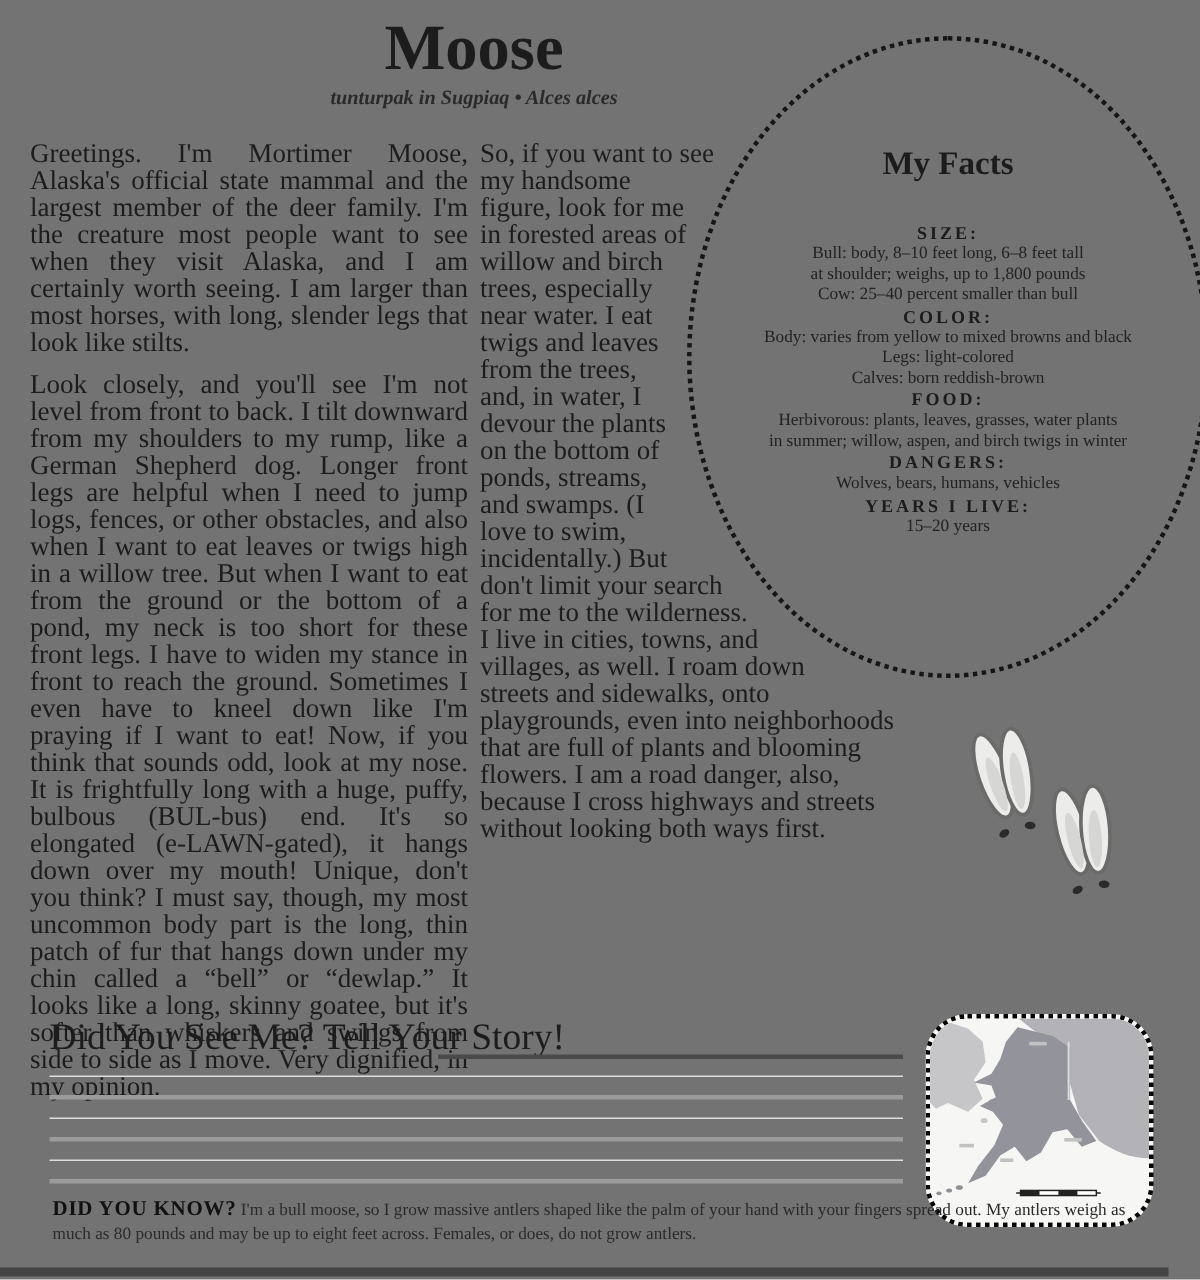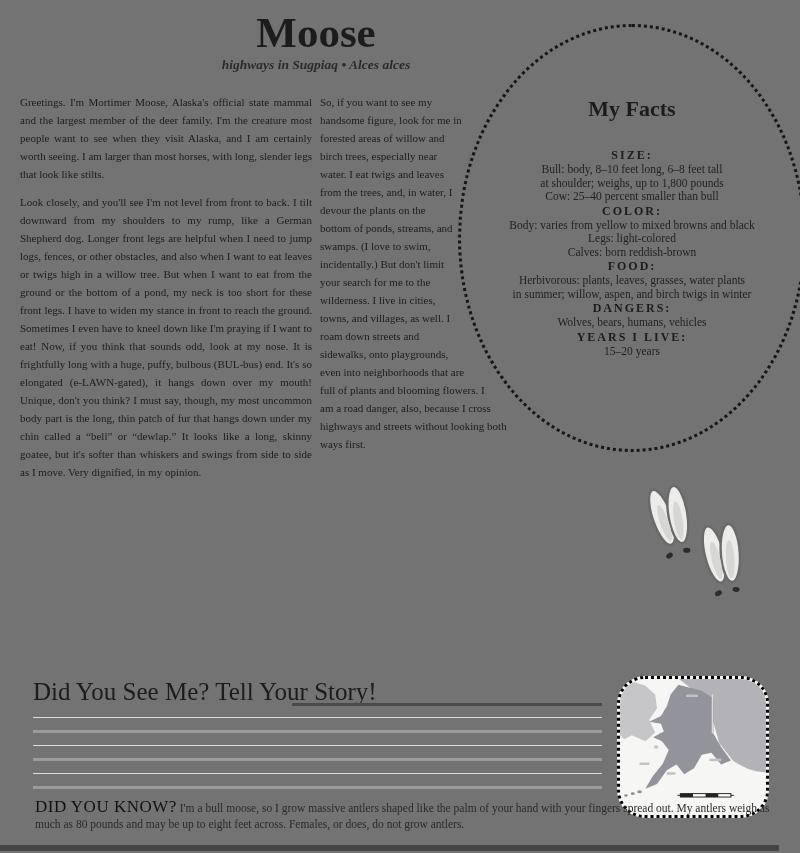--- a/index.html
+++ b/index.html
@@ -6,21 +6,21 @@
   .page{
     position:relative;width:800px;height:853px;overflow:hidden;
     background:#737373;color:#1c1c1c;
     font-family:"Liberation Serif","DejaVu Serif",serif;
   }
   
   .masthead{position:absolute;left:0;top:10px;width:632px;text-align:center;}
   .masthead h1{margin:0;font-size:43px;line-height:46px;font-weight:bold;letter-spacing:0;}
   .masthead .subtitle{margin-top:1px;font-size:13.5px;font-style:italic;font-weight:bold;color:#2a2a2a;}
   
-  .col p{margin:0 0 10px 0;font-size:11px;line-height:18px;}
+  .col p{margin:0 0 10px 0;font-size:18px;line-height:18px;}
   .col1{position:absolute;left:20px;top:93px;width:292px;text-align:justify;}
   .col2{position:absolute;left:320px;top:93px;width:287px;text-align:left;}
   .oval-spacer{
     float:right;width:149px;height:372px;
     shape-outside:ellipse(178px 218px at 174px 143px);
     shape-margin:8px;
   }
   
   .facts-oval{
     position:absolute;left:458px;top:24px;width:342px;height:422px;
@@ -41,31 +41,31 @@
   .r1{top:730px;} .r2{top:758px;} .r3{top:786px;}
   .f1{top:717px;} .f2{top:745px;} .f3{top:773px;}
   
   .map{
     position:absolute;left:617px;top:676px;width:146px;height:136px;
     border:3.5px dotted #050505;border-radius:28px;overflow:hidden;background:#f6f6f4;
   }
   .map svg{display:block;width:100%;height:100%;}
   
   .dyk{position:absolute;left:35px;top:799px;width:742px;font-size:11.5px;line-height:15.5px;color:#2a2a2a;}
-  .dyk-head{font-size:17px;font-weight:normal;letter-spacing:0.5px;color:#111;}
+  .dyk-head{font-size:14px;font-weight:bold;letter-spacing:0.5px;color:#111;}
   .bottom-bar{position:absolute;left:0;top:845px;width:779px;height:6px;background:#454545;}
 </style>
 </head>
 <body>
 
 <div class="page">
 
   <header class="masthead">
     <h1>Moose</h1>
-    <div class="subtitle">highways in Sugpiaq • Alces alces</div>
+    <div class="subtitle">tunturpak in Sugpiaq • Alces alces</div>
   </header>
 
   <div class="col col1">
     <p>Greetings. I'm Mortimer Moose, Alaska's official state mammal and the largest member of the deer family. I'm the creature most people want to see when they visit Alaska, and I am certainly worth seeing. I am larger than most horses, with long, slender legs that look like stilts.</p>
     <p>Look closely, and you'll see I'm not level from front to back. I tilt downward from my shoulders to my rump, like a German Shepherd dog. Longer front legs are helpful when I need to jump logs, fences, or other obstacles, and also when I want to eat leaves or twigs high in a willow tree. But when I want to eat from the ground or the bottom of a pond, my neck is too short for these front legs. I have to widen my stance in front to reach the ground. Sometimes I even have to kneel down like I'm praying if I want to eat! Now, if you think that sounds odd, look at my nose. It is frightfully long with a huge, puffy, bulbous (BUL-bus) end. It's so elongated (e-LAWN-gated), it hangs down over my mouth! Unique, don't you think? I must say, though, my most uncommon body part is the long, thin patch of fur that hangs down under my chin called a “bell” or “dewlap.” It looks like a long, skinny goatee, but it's softer than whiskers and swings from side to side as I move. Very dignified, in my opinion.</p>
   </div>
 
   <div class="col col2">
     <div class="oval-spacer"></div>
     <p>So, if you want to see my handsome figure, look for me in forested areas of willow and birch trees, especially near water. I eat twigs and leaves from the trees, and, in water, I devour the plants on the bottom of ponds, streams, and swamps. (I love to swim, incidentally.) But don't limit your search for me to the wilderness. I live in cities, towns, and villages, as well. I roam down streets and sidewalks, onto playgrounds, even into neighborhoods that are full of plants and blooming flowers. I am a road danger, also, because I cross highways and streets without looking both ways first.</p>

